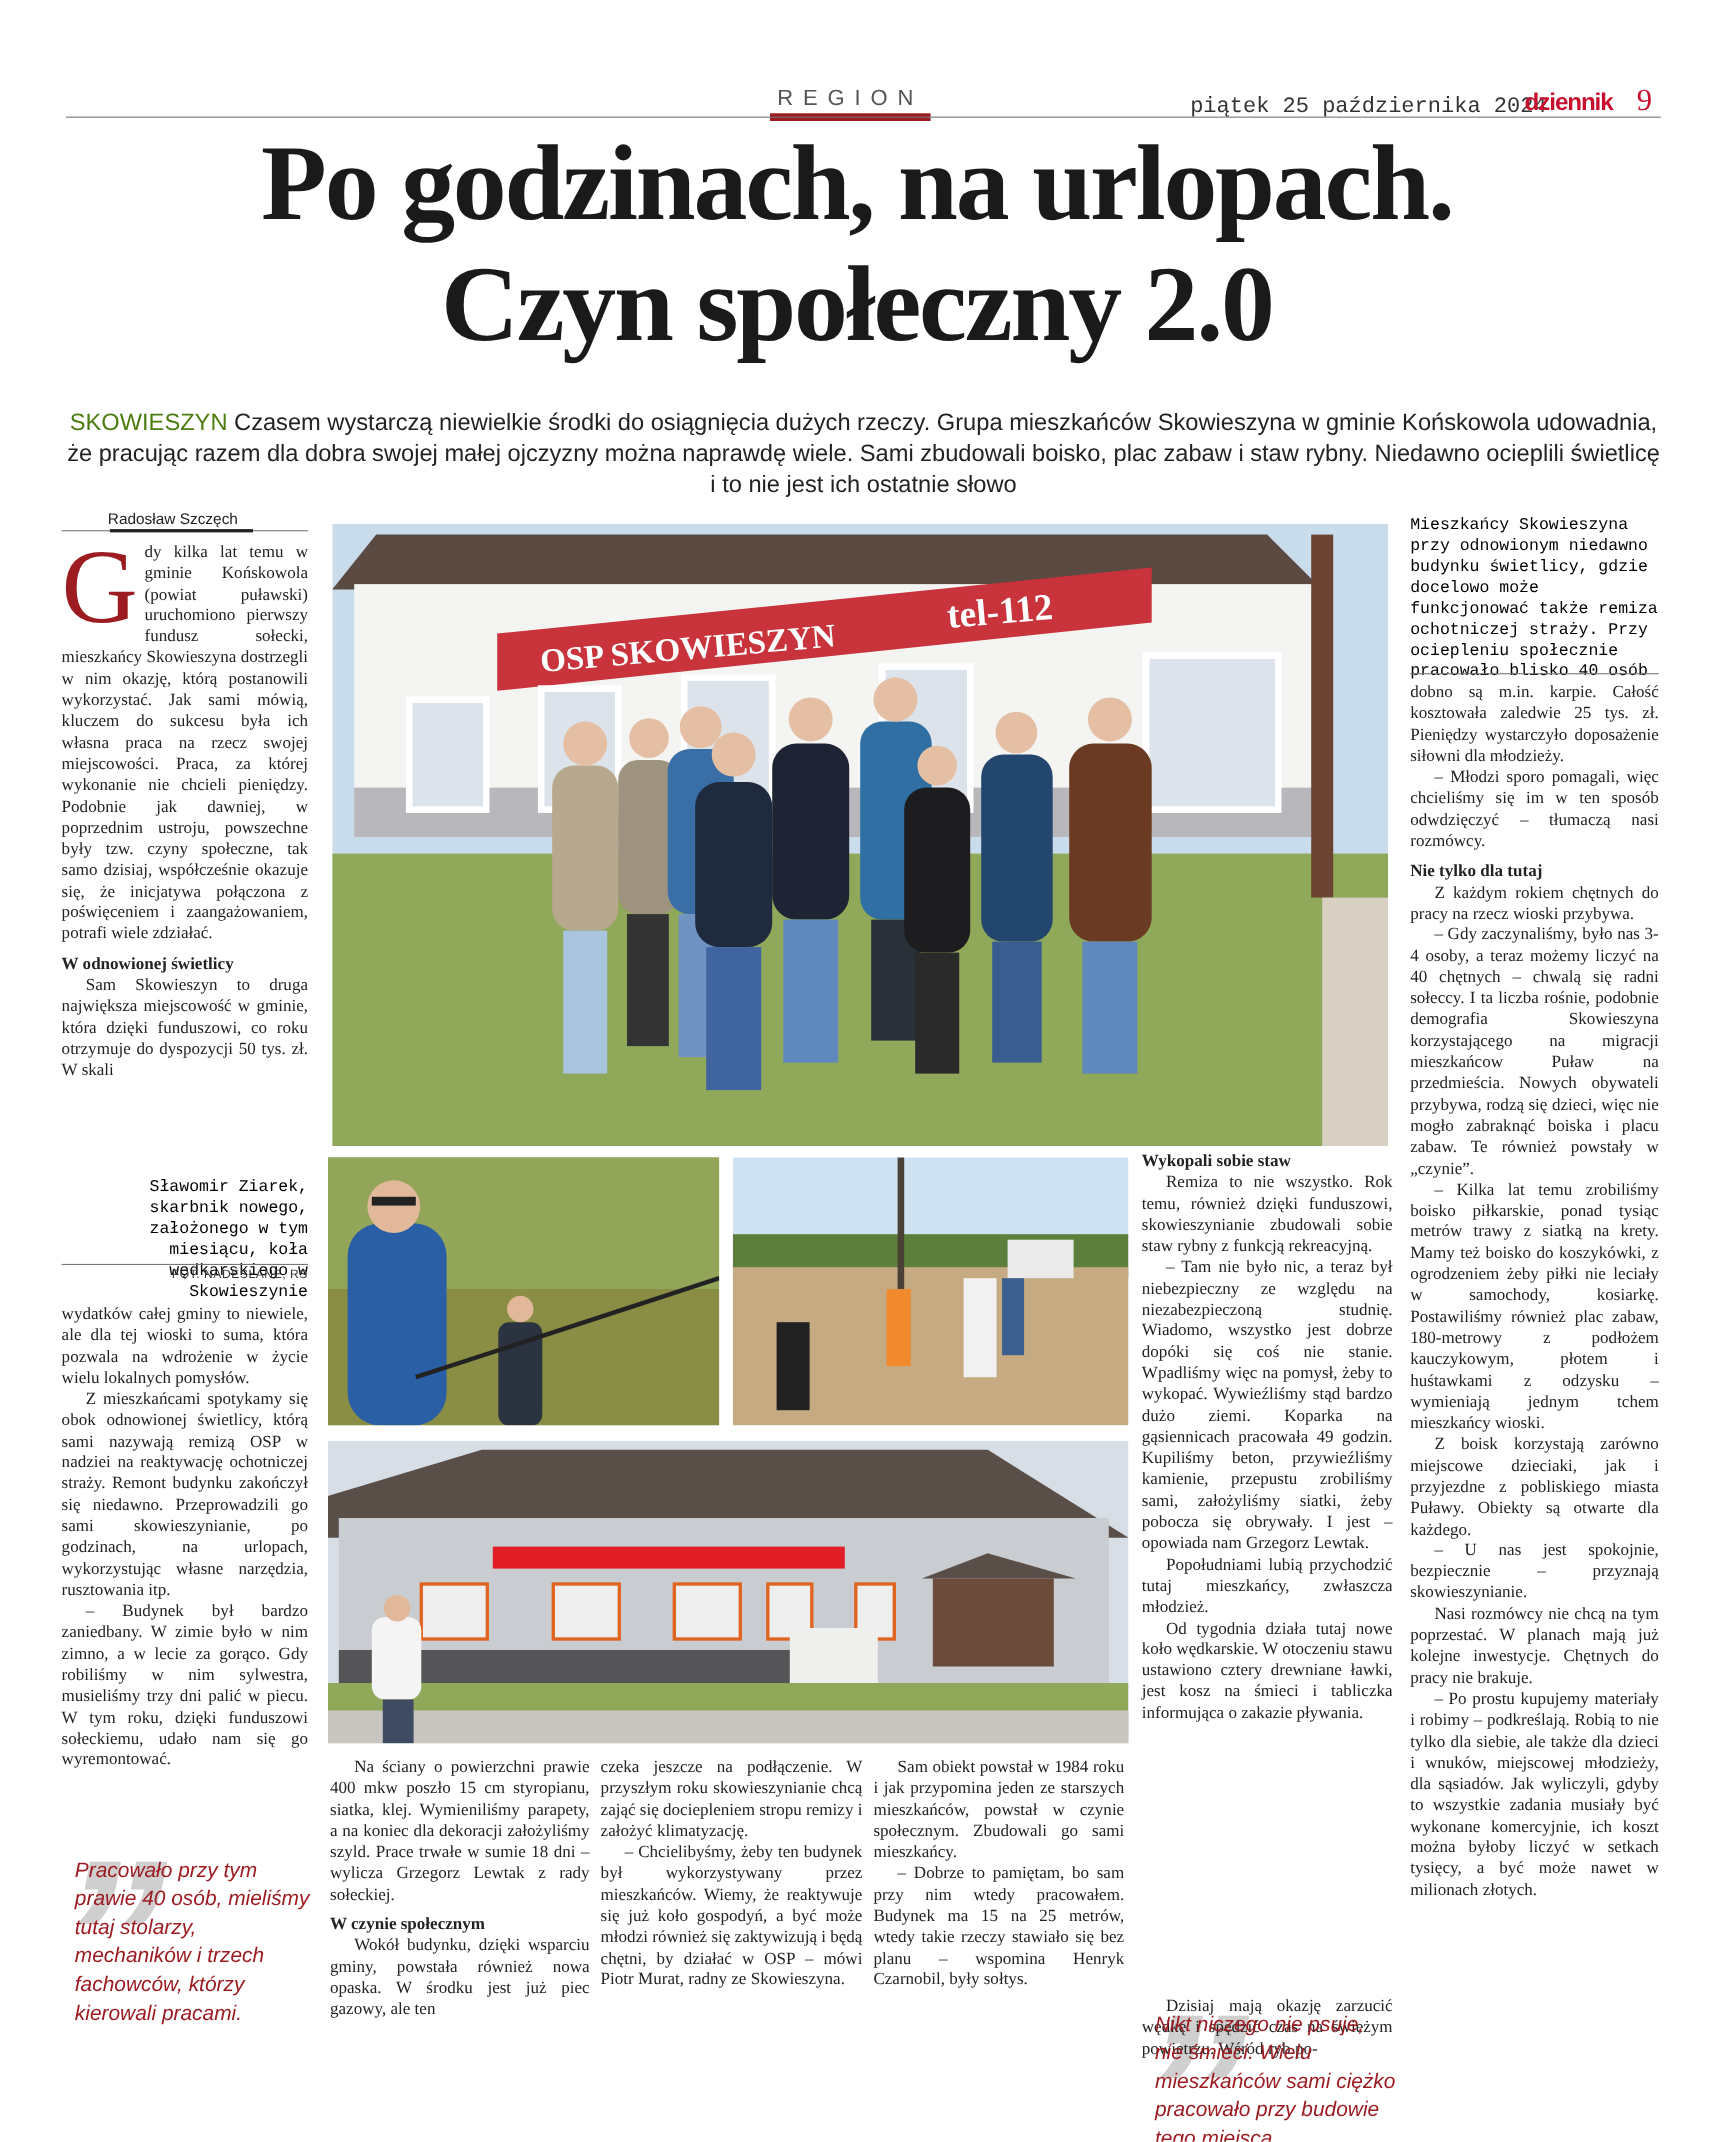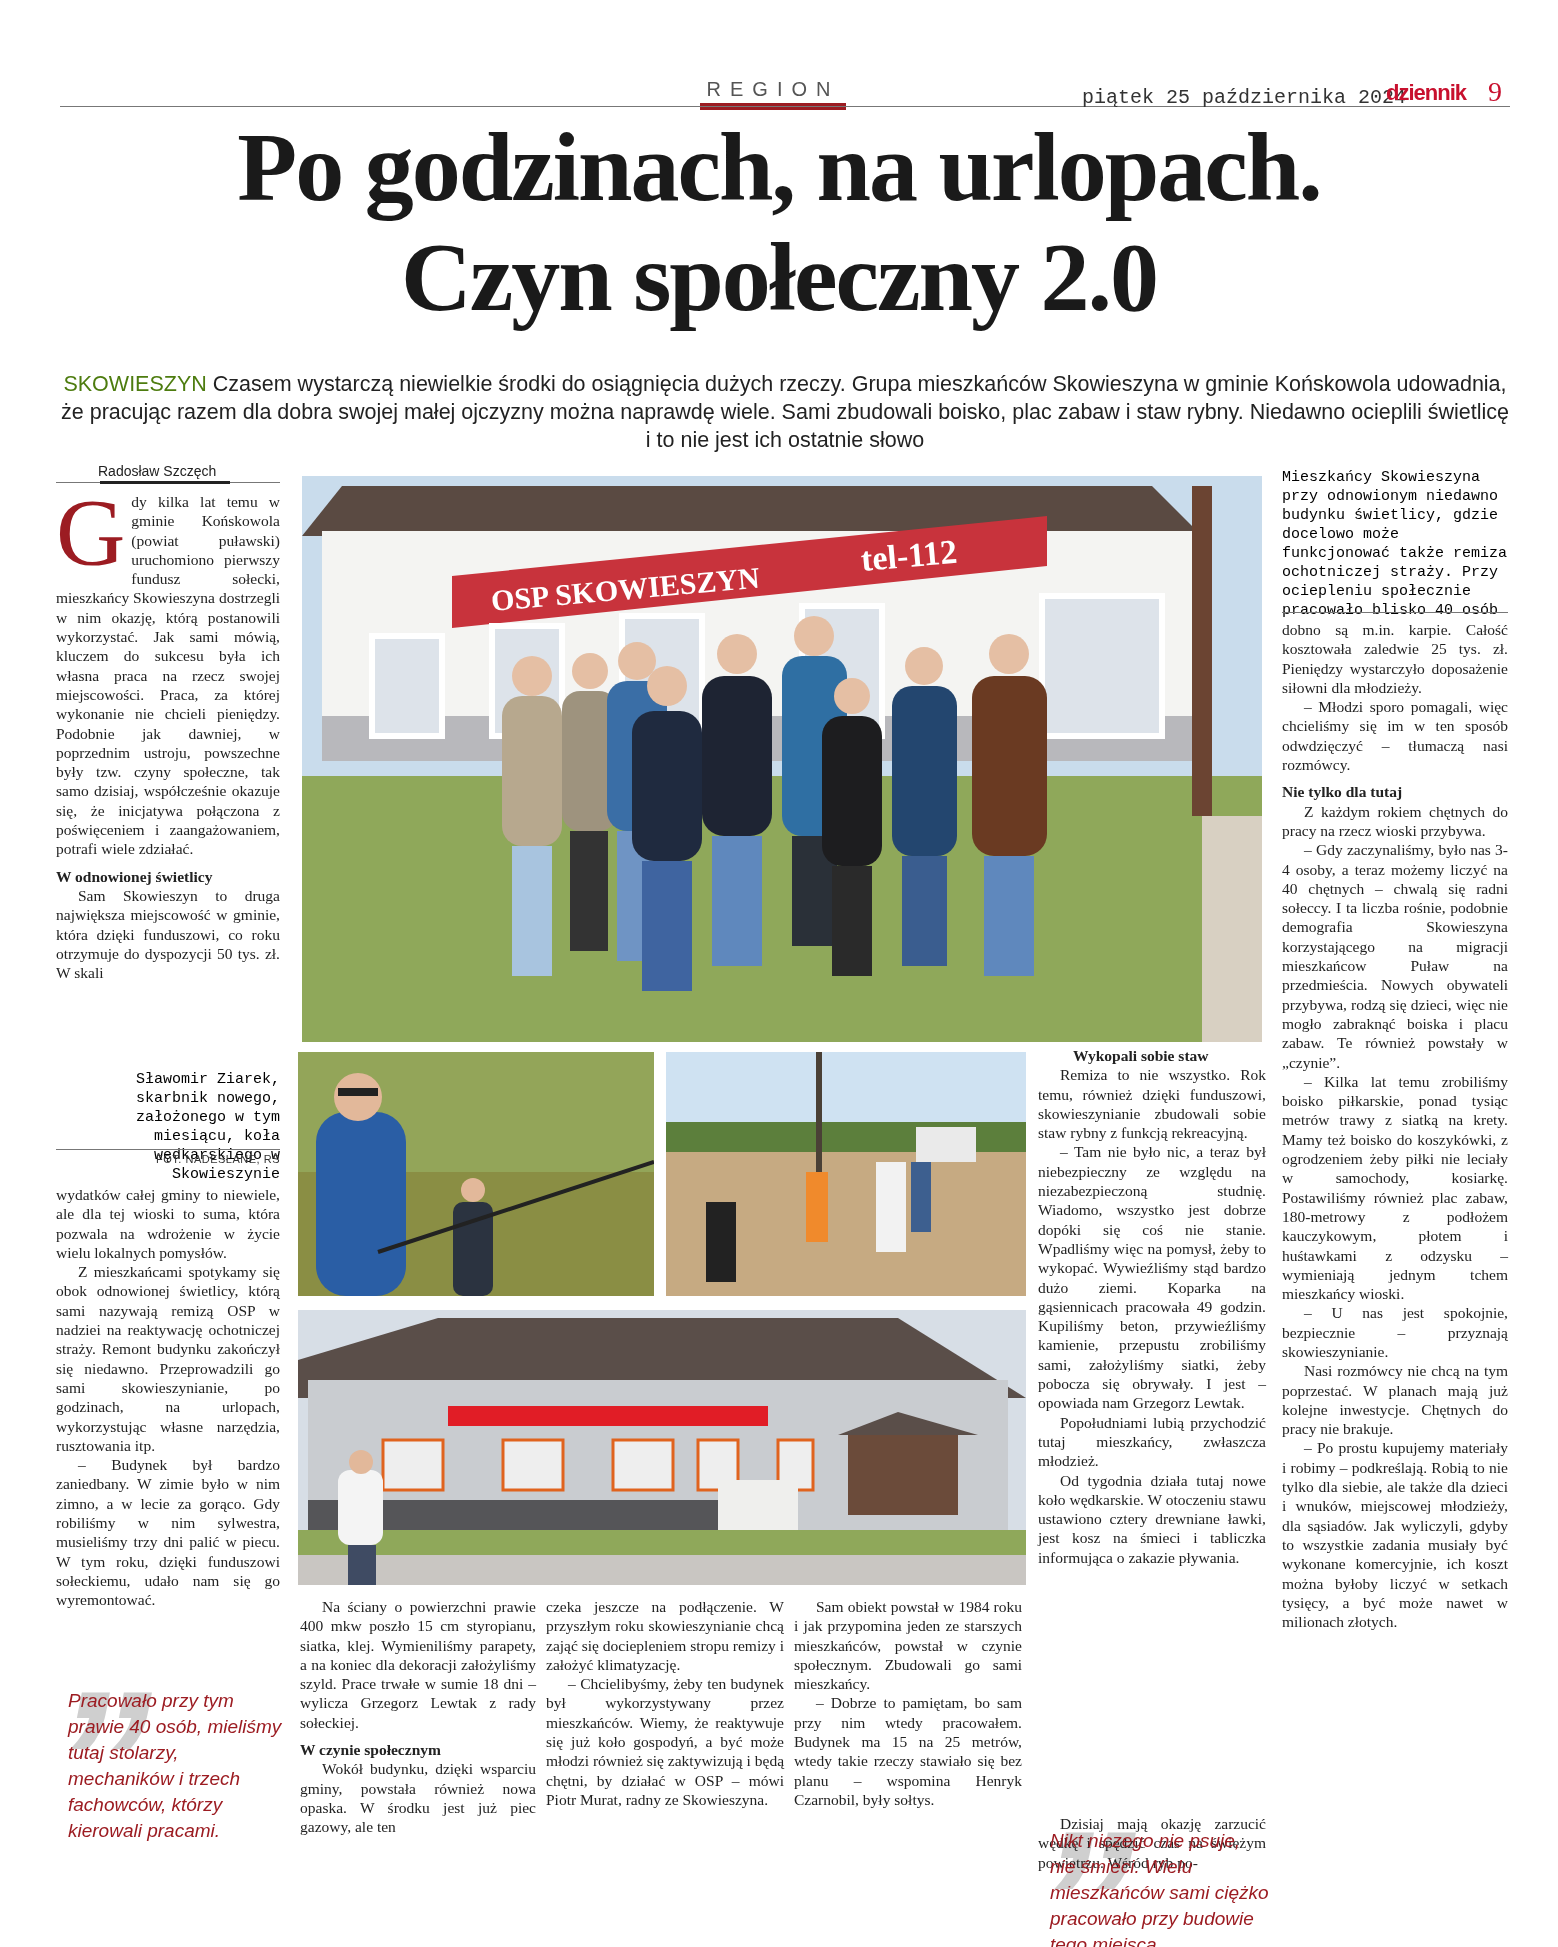--- a/index.html
+++ b/index.html
@@ -198,21 +198,21 @@
   <p class="noindent">czeka jeszcze na podłączenie. W przyszłym roku skowieszynianie chcą zająć się dociepleniem stropu remizy i założyć klimatyzację.</p>
   <p>– Chcielibyśmy, żeby ten budynek był wykorzystywany przez mieszkańców. Wiemy, że reaktywuje się już koło gospodyń, a być może młodzi również się zaktywizują i będą chętni, by działać w OSP – mówi Piotr Murat, radny ze Skowieszyna.</p>
 </div>
 
 <div class="abs col" style="left:794px; top:1597px; width:228px;">
   <p>Sam obiekt powstał w 1984 roku i jak przypomina jeden ze starszych mieszkańców, powstał w czynie społecznym. Zbudowali go sami mieszkańcy.</p>
   <p>– Dobrze to pamiętam, bo sam przy nim wtedy pracowałem. Budynek ma 15 na 25 metrów, wtedy takie rzeczy stawiało się bez planu – wspomina Henryk Czarnobil, były sołtys.</p>
 </div>
 
 <div class="abs col" style="left:1038px; top:1046px; width:228px;">
-  <h3 style="margin-top:0;margin-left:35px;">Wykopali sobie staw</h3>
+  <h3 style="margin-top:0;">Wykopali sobie staw</h3>
   <p>Remiza to nie wszystko. Rok temu, również dzięki funduszowi, skowieszynianie zbudowali sobie staw rybny z funkcją rekreacyjną.</p>
   <p>– Tam nie było nic, a teraz był niebezpieczny ze względu na niezabezpieczoną studnię. Wiadomo, wszystko jest dobrze dopóki się coś nie stanie. Wpadliśmy więc na pomysł, żeby to wykopać. Wywieźliśmy stąd bardzo dużo ziemi. Koparka na gąsiennicach pracowała 49 godzin. Kupiliśmy beton, przywieźliśmy kamienie, przepustu zrobiliśmy sami, założyliśmy siatki, żeby pobocza się obrywały. I jest – opowiada nam Grzegorz Lewtak.</p>
   <p>Popołudniami lubią przychodzić tutaj mieszkańcy, zwłaszcza młodzież.</p>
   <p>Od tygodnia działa tutaj nowe koło wędkarskie. W otoczeniu stawu ustawiono cztery drewniane ławki, jest kosz na śmieci i tabliczka informująca o zakazie pływania.</p>
 </div>
 
 <div class="abs quote" style="left:1040px; top:1672px; width:230px;">
   <span class="quote-mark" style="left:-4px; top:-6px;">”</span>
   <div class="quote-text" style="padding-left:10px;">Nikt niczego nie psuje, nie śmieci. Wielu mieszkańców sami ciężko pracowało przy budowie tego miejsca.</div>
 </div>
@@ -223,16 +223,17 @@
 <div class="abs caption" style="left:1282px; top:468px; width:226px;">Mieszkańcy Skowieszyna przy odnowionym niedawno budynku świetlicy, gdzie docelowo może funkcjonować także remiza ochotniczej straży. Przy ociepleniu społecznie pracowało blisko 40 osób</div>
 <div class="abs" style="left:1282px; top:612px; width:226px; height:1px; background:#777;"></div>
 
 <div class="abs col" style="left:1282px; top:620px; width:226px;">
   <p class="noindent">dobno są m.in. karpie. Całość kosztowała zaledwie 25 tys. zł. Pieniędzy wystarczyło doposażenie siłowni dla młodzieży.</p>
   <p>– Młodzi sporo pomagali, więc chcieliśmy się im w ten sposób odwdzięczyć – tłumaczą nasi rozmówcy.</p>
   <h3>Nie tylko dla tutaj</h3>
   <p>Z każdym rokiem chętnych do pracy na rzecz wioski przybywa.</p>
   <p>– Gdy zaczynaliśmy, było nas 3-4 osoby, a teraz możemy liczyć na 40 chętnych – chwalą się radni sołeccy. I ta liczba rośnie, podobnie demografia Skowieszyna korzystającego na migracji mieszkańcow Puław na przedmieścia. Nowych obywateli przybywa, rodzą się dzieci, więc nie mogło zabraknąć boiska i placu zabaw. Te również powstały w „czynie”.</p>
   <p>– Kilka lat temu zrobiliśmy boisko piłkarskie, ponad tysiąc metrów trawy z siatką na krety. Mamy też boisko do koszykówki, z ogrodzeniem żeby piłki nie leciały w samochody, kosiarkę. Postawiliśmy również plac zabaw, 180-metrowy z podłożem kauczykowym, płotem i huśtawkami z odzysku – wymieniają jednym tchem mieszkańcy wioski.</p>
+  <p>Z boisk korzystają zarówno miejscowe dzieciaki, jak i przyjezdne z pobliskiego miasta Puławy. Obiekty są otwarte dla każdego.</p>
   <p>– U nas jest spokojnie, bezpiecznie – przyznają skowieszynianie.</p>
   <p>Nasi rozmówcy nie chcą na tym poprzestać. W planach mają już kolejne inwestycje. Chętnych do pracy nie brakuje.</p>
   <p>– Po prostu kupujemy materiały i robimy – podkreślają. Robią to nie tylko dla siebie, ale także dla dzieci i wnuków, miejscowej młodzieży, dla sąsiadów. Jak wyliczyli, gdyby to wszystkie zadania musiały być wykonane komercyjnie, ich koszt można byłoby liczyć w setkach tysięcy, a być może nawet w milionach złotych.</p>
 </div>
 
 </body></html>

